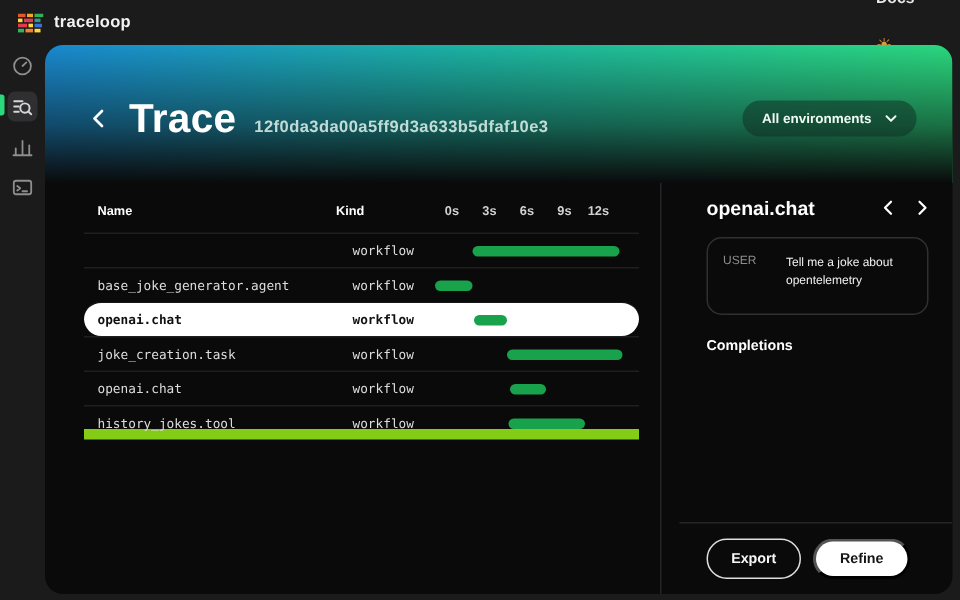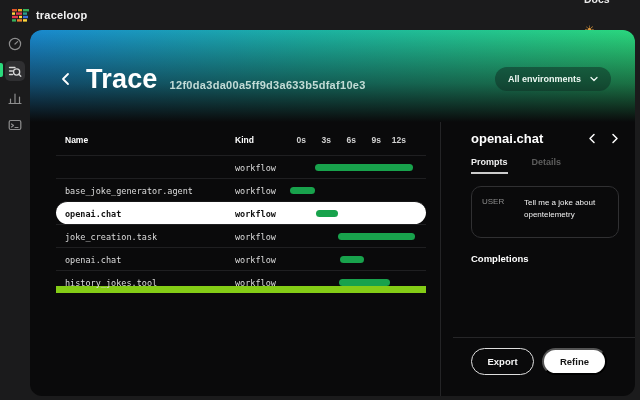--- a/index.html
+++ b/index.html
@@ -51,21 +51,21 @@
 
   
   .content { flex:1; display:flex; min-height:0;gap:12px; }
   .table-area { width:398px; flex-shrink:0; position:relative; }
   .v-divider { width:1px; background:#242426; }
 
   
   .table-header { height:33px; position:relative; }
   .th { position:absolute; top:13px; font-size:8.5px; font-weight:700; color:#ffffff; }
   .th-name { left:35px; }
-  .th-kind { left:205px; }
+  .th-kind { left:194px; }
   .ticks { position:absolute; right:22px; top:13px; display:flex; }
   .tick { width:25px; text-align:right; font-size:8.5px; font-weight:700; color:#d2d2d2; }
 
   .rows { }
   .row { position:relative; height:23px; margin-left:26px; width:370px;
     border-top:1px solid #1f1f21; cursor:pointer; }
   .row:last-child { border-bottom:7px solid #84cc16; }
   .row .cell-name, .row .cell-kind { position:absolute; top:7px;
     font-family:"DejaVu Sans Mono","Liberation Mono",monospace;
     font-size:8.5px; color:#dddddd; white-space:nowrap; }
@@ -89,21 +89,21 @@
 
   .panel-body { flex:1; padding:12px 16px 0 18px; min-height:0; }
   .msg-card { border:1px solid #303032; border-radius:10px; padding:10px; display:flex; }
   .msg-card.prompt { min-height:52px;justify-content:flex-end; }
   .role { width:42px; flex-shrink:0; font-size:8px; color:#8d8d8d; }
   .msg { font-size:8px; color:#f1f1f1; line-height:1.55; }
   .msg p + p { margin-top:10px; }
   .completions-title { margin:15px 0 8px; font-size:9.5px; font-weight:700; color:#ffffff; }
 
   .panel-footer { flex-shrink:0; border-top:1px solid #262628;
-    padding:10px 28px 0 18px; height:59px; display:flex; gap:8px; }
+    padding:10px 28px 0 18px; height:48px; display:flex; gap:8px; }
   .btn { flex:1; height:27px; border-radius:999px; font-size:9.5px; font-weight:700;
     display:flex; align-items:center; justify-content:center; cursor:pointer; }
   .btn-outline { border:1px solid #dedede; color:#f7f7f7; background:transparent; }
   .btn-solid { background:#ffffff; color:#151515; }
 </style>
 </head>
 <body>
 
 <header class="topbar">
   <div class="brand">
@@ -242,24 +242,20 @@
                 <path d="M6 1.5 L2 5.5 L6 9.5" stroke-linecap="round" stroke-linejoin="round"></path>
               </svg>
             </span>
             <span class="nav-arrow">
               <svg width="8" height="11" viewBox="0 0 8 11" fill="none" stroke="#ffffff" stroke-width="1.5">
                 <path d="M2 1.5 L6 5.5 L2 9.5" stroke-linecap="round" stroke-linejoin="round"></path>
               </svg>
             </span>
           </span>
         </div>
-        <div class="tabs">
-          <span class="tab active">Prompts</span>
-          <span class="tab">Details</span>
-        </div>
       </div>
 
       <div class="panel-body">
         <div class="msg-card prompt">
           <span class="role">USER</span>
           <span class="msg">Tell me a joke about opentelemetry</span>
         </div>
         <div class="completions-title">Completions</div>
       </div>
 

